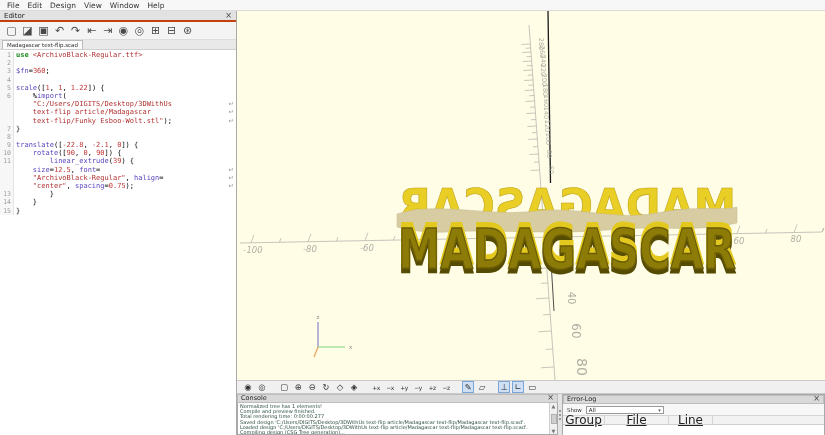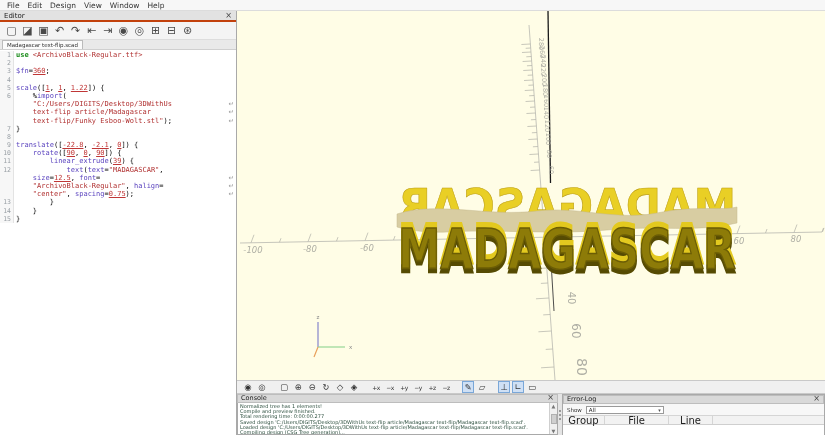--- a/index.html
+++ b/index.html
@@ -16,21 +16,21 @@
   #editor-titlebar .ttl { font-size:7px; color:#222; }
   .closeX { font-size:8px; color:#444; line-height:8px; cursor:default; }
   #editor-toolbar { height:18px; background:#f4f4f4; border-bottom:1px solid #ddd; display:flex; align-items:center; padding-left:4px; gap:1px; }
   .ebtn { width:15px; height:15px; display:flex; align-items:center; justify-content:center; font-size:11px; color:#4a4a4a; }
   #tabstrip { height:10px; background:#e9e9e9; border-bottom:1px solid #cfcfcf; display:flex; align-items:flex-end; padding-left:2px; }
   #tab { background:#fbfbfb; border:1px solid #bbb; border-bottom:none; font-size:5.5px; color:#333; padding:1px 4px 0 4px; height:9px; }
   #code { position:absolute; left:0; top:40px; width:236px; bottom:0; background:#fff; overflow:hidden; font-family:"DejaVu Sans Mono", monospace; }
   .crow { display:flex; height:8.2px; line-height:8.2px; white-space:pre; position:relative; }
   .ln { width:14px; flex:0 0 14px; text-align:right; padding-right:2px; color:#9aa0a6; background:#f7f7f7; border-right:1px solid #e3e3e3; font-size:6.5px; }
   .ct { font-size:7px; padding-left:2px; color:#000; }
-  .c-p { color:#000; } .c-k { color:#5b44bf;text-align:right; } .c-s { color:#b03030; } .c-n { color:#c03636;text-decoration:underline; } .c-g { color:#188a18;font-weight:bold; }
+  .c-p { color:#000; } .c-k { color:#5b44bf;text-align:right; } .c-s { color:#b03030; } .c-n { color:#c03636; } .c-g { color:#188a18;font-weight:bold; }
   .wrapmark { position:absolute; right:2px; top:0; color:#9a9a9a; font-size:6.5px; font-family:"DejaVu Sans", sans-serif; }
 
   
   #viewport { position:absolute; left:237px; top:11px; width:588px; height:369px; background:#fffde6; overflow:hidden; }
 
   
   #view-toolbar { position:absolute; left:237px; top:380px; width:588px; height:14px; background:#f0f0f0; border-top:1px solid #c9c9c9; border-bottom:1px solid #c9c9c9; display:flex; align-items:center; padding-left:5px; gap:2px; }
   .vbtn { min-width:12px; height:12px; display:flex; align-items:center; justify-content:center; font-size:8.5px; color:#333; border:1px solid transparent; padding:0 1px; }
   .vbtn.small { font-size:6px; letter-spacing:-0.5px; }
   .vbtn.active { background:#cfe0f5; border-color:#7aa7d8; }
@@ -49,21 +49,21 @@
   #splitter { position:absolute; left:558px; top:394px; width:4px; height:41px; background:#e4e4e4; display:flex; flex-direction:column; align-items:center; justify-content:center; gap:2px; }
   #splitter i { width:2px; height:2px; background:#9a9a9a; display:block; }
 
   #errorlog-panel { position:absolute; left:562px; top:394px; width:263px; height:41px; background:#e5e5e5; border:1px solid #a9a9a9; }
   #el-filter { height:11px; display:flex; align-items:center; gap:4px; padding-left:4px; background:#f7f7f7; }
   #el-filter .lbl { font-size:5.5px; color:#333; }
   #el-dropdown { width:78px; height:8px; border:1px solid #9a9a9a; background:#fff; display:flex; align-items:center; justify-content:space-between; padding:0 2px; }
   #el-dropdown .val { font-size:5.5px; color:#222; }
   #el-dropdown .arr { font-size:5px; color:#555; }
   #el-headers { height:10px; display:flex; background:#f2f2f2; border-top:1px solid #d5d5d5; border-bottom:1px solid #cfcfcf; }
-  .elh { font-size:10px; color:#222; display:flex; align-items:center; justify-content:center; border-right:1px solid #d5d5d5; }
+  .elh { font-size:12px; color:#222; display:flex; align-items:center; justify-content:center; border-right:1px solid #d5d5d5;text-decoration:underline; }
   #el-rows { background:#fff; height:10px; }
 </style>
 </head>
 <body>
 
 <div id="app">
 
   <div id="menubar">
       <span class="mitem">File</span>
       <span class="mitem">Edit</span>
@@ -103,21 +103,20 @@
         <div class="crow"><span class="ln">5</span><span class="ct"><span class="c-k">scale</span><span class="c-p">([</span><span class="c-n">1</span><span class="c-p">, </span><span class="c-n">1</span><span class="c-p">, </span><span class="c-n">1.22</span><span class="c-p">]) {</span></span></div>
         <div class="crow"><span class="ln">6</span><span class="ct"><span class="c-p">    %</span><span class="c-k">import</span><span class="c-p">(</span></span></div>
         <div class="crow"><span class="ln"></span><span class="ct"><span class="c-p">    </span><span class="c-s">"C:/Users/DIGITS/Desktop/3DWithUs</span></span><span class="wrapmark">↵</span></div>
         <div class="crow"><span class="ln"></span><span class="ct"><span class="c-p">    </span><span class="c-s">text-flip article/Madagascar</span></span><span class="wrapmark">↵</span></div>
         <div class="crow"><span class="ln"></span><span class="ct"><span class="c-p">    </span><span class="c-s">text-flip/Funky Esboo-Wolt.stl"</span><span class="c-p">);</span></span><span class="wrapmark">↵</span></div>
         <div class="crow"><span class="ln">7</span><span class="ct"><span class="c-p">}</span></span></div>
         <div class="crow"><span class="ln">8</span><span class="ct"></span></div>
         <div class="crow"><span class="ln">9</span><span class="ct"><span class="c-k">translate</span><span class="c-p">([</span><span class="c-n">-22.8</span><span class="c-p">, </span><span class="c-n">-2.1</span><span class="c-p">, </span><span class="c-n">0</span><span class="c-p">]) {</span></span></div>
         <div class="crow"><span class="ln">10</span><span class="ct"><span class="c-p">    </span><span class="c-k">rotate</span><span class="c-p">([</span><span class="c-n">90</span><span class="c-p">, </span><span class="c-n">0</span><span class="c-p">, </span><span class="c-n">90</span><span class="c-p">]) {</span></span></div>
         <div class="crow"><span class="ln">11</span><span class="ct"><span class="c-p">        </span><span class="c-k">linear_extrude</span><span class="c-p">(</span><span class="c-n">39</span><span class="c-p">) {</span></span></div>
-        <div class="crow"><span class="ln">12</span><span class="ct"><span class="c-p">            </span><span class="c-k">text</span><span class="c-p">(</span><span class="c-k">text</span><span class="c-p">=</span><span class="c-s">"MADAGASCAR"</span><span class="c-p">,</span></span></div>
         <div class="crow"><span class="ln"></span><span class="ct"><span class="c-p">    </span><span class="c-k">size</span><span class="c-p">=</span><span class="c-n">12.5</span><span class="c-p">, </span><span class="c-k">font</span><span class="c-p">=</span></span><span class="wrapmark">↵</span></div>
         <div class="crow"><span class="ln"></span><span class="ct"><span class="c-p">    </span><span class="c-s">"ArchivoBlack-Regular"</span><span class="c-p">, </span><span class="c-k">halign</span><span class="c-p">=</span></span><span class="wrapmark">↵</span></div>
         <div class="crow"><span class="ln"></span><span class="ct"><span class="c-p">    </span><span class="c-s">"center"</span><span class="c-p">, </span><span class="c-k">spacing</span><span class="c-p">=</span><span class="c-n">0.75</span><span class="c-p">);</span></span><span class="wrapmark">↵</span></div>
         <div class="crow"><span class="ln">13</span><span class="ct"><span class="c-p">        }</span></span></div>
         <div class="crow"><span class="ln">14</span><span class="ct"><span class="c-p">    }</span></span></div>
         <div class="crow"><span class="ln">15</span><span class="ct"><span class="c-p">}</span></span></div>
       </div>
   </div>
 
   <div id="viewport">

